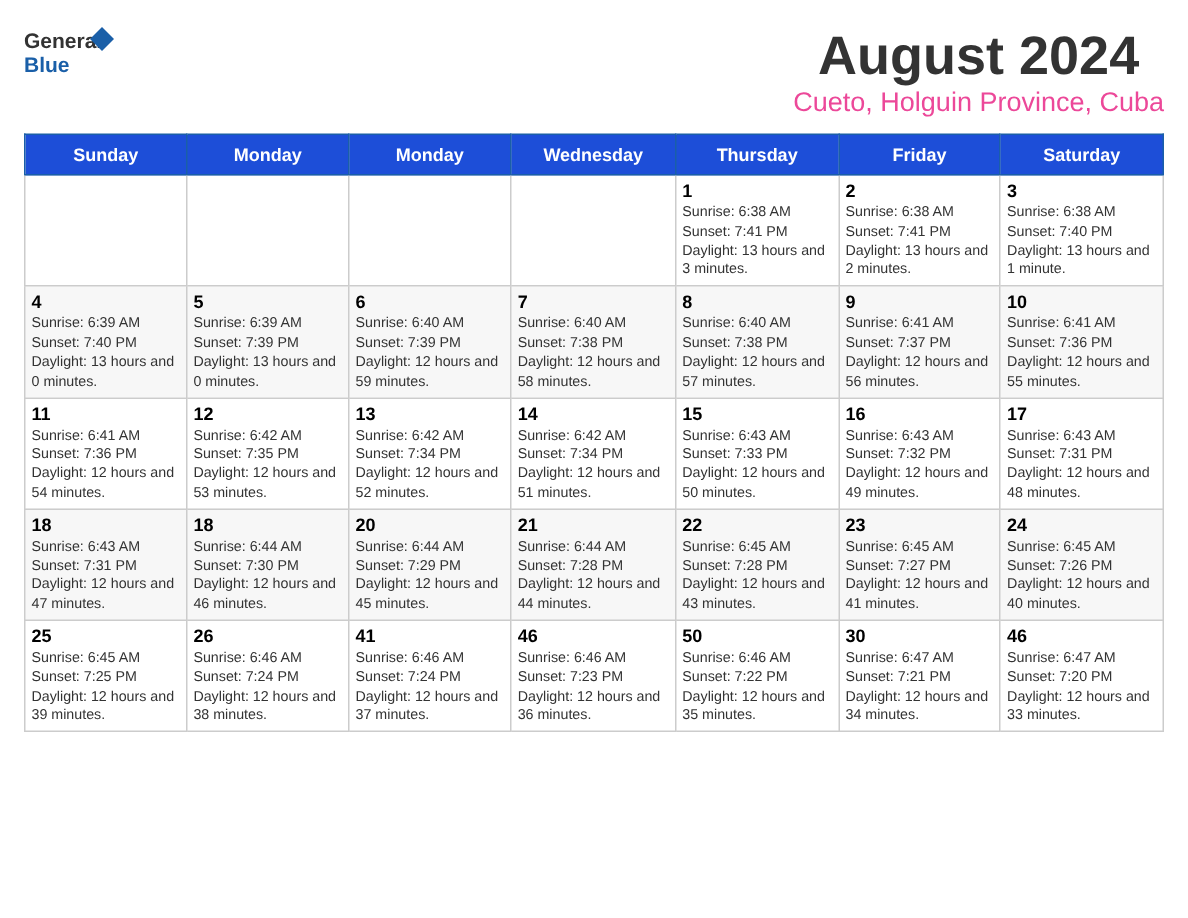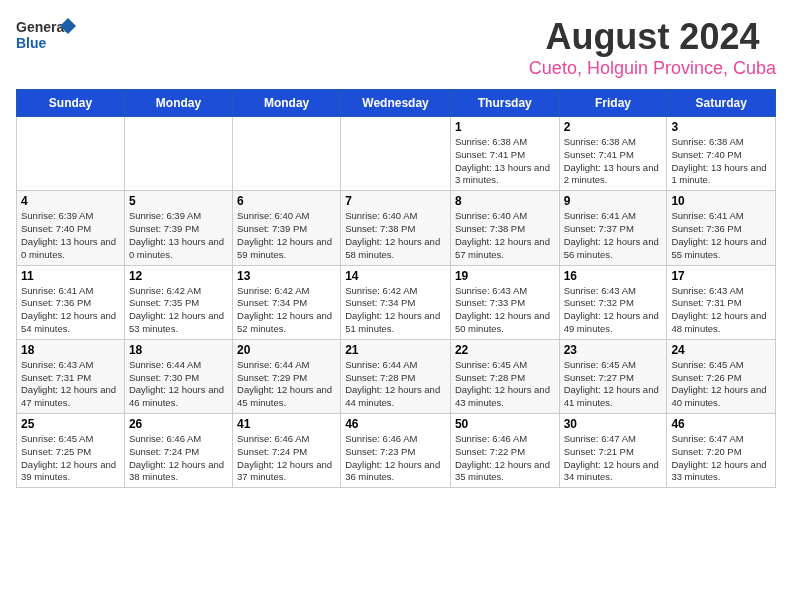--- a/index.html
+++ b/index.html
@@ -164,21 +164,21 @@
         </td>
         <td>
           <span class="day-number">13</span>
           <div class="cell-text">Sunrise: 6:42 AM<br>Sunset: 7:34 PM<br>Daylight: 12 hours and 52 minutes.</div>
         </td>
         <td>
           <span class="day-number">14</span>
           <div class="cell-text">Sunrise: 6:42 AM<br>Sunset: 7:34 PM<br>Daylight: 12 hours and 51 minutes.</div>
         </td>
         <td>
-          <span class="day-number">19</span>
+          <span class="day-number">15</span>
           <div class="cell-text">Sunrise: 6:43 AM<br>Sunset: 7:33 PM<br>Daylight: 12 hours and 50 minutes.</div>
         </td>
         <td>
           <span class="day-number">16</span>
           <div class="cell-text">Sunrise: 6:43 AM<br>Sunset: 7:32 PM<br>Daylight: 12 hours and 49 minutes.</div>
         </td>
         <td>
           <span class="day-number">17</span>
           <div class="cell-text">Sunrise: 6:43 AM<br>Sunset: 7:31 PM<br>Daylight: 12 hours and 48 minutes.</div>
         </td>

